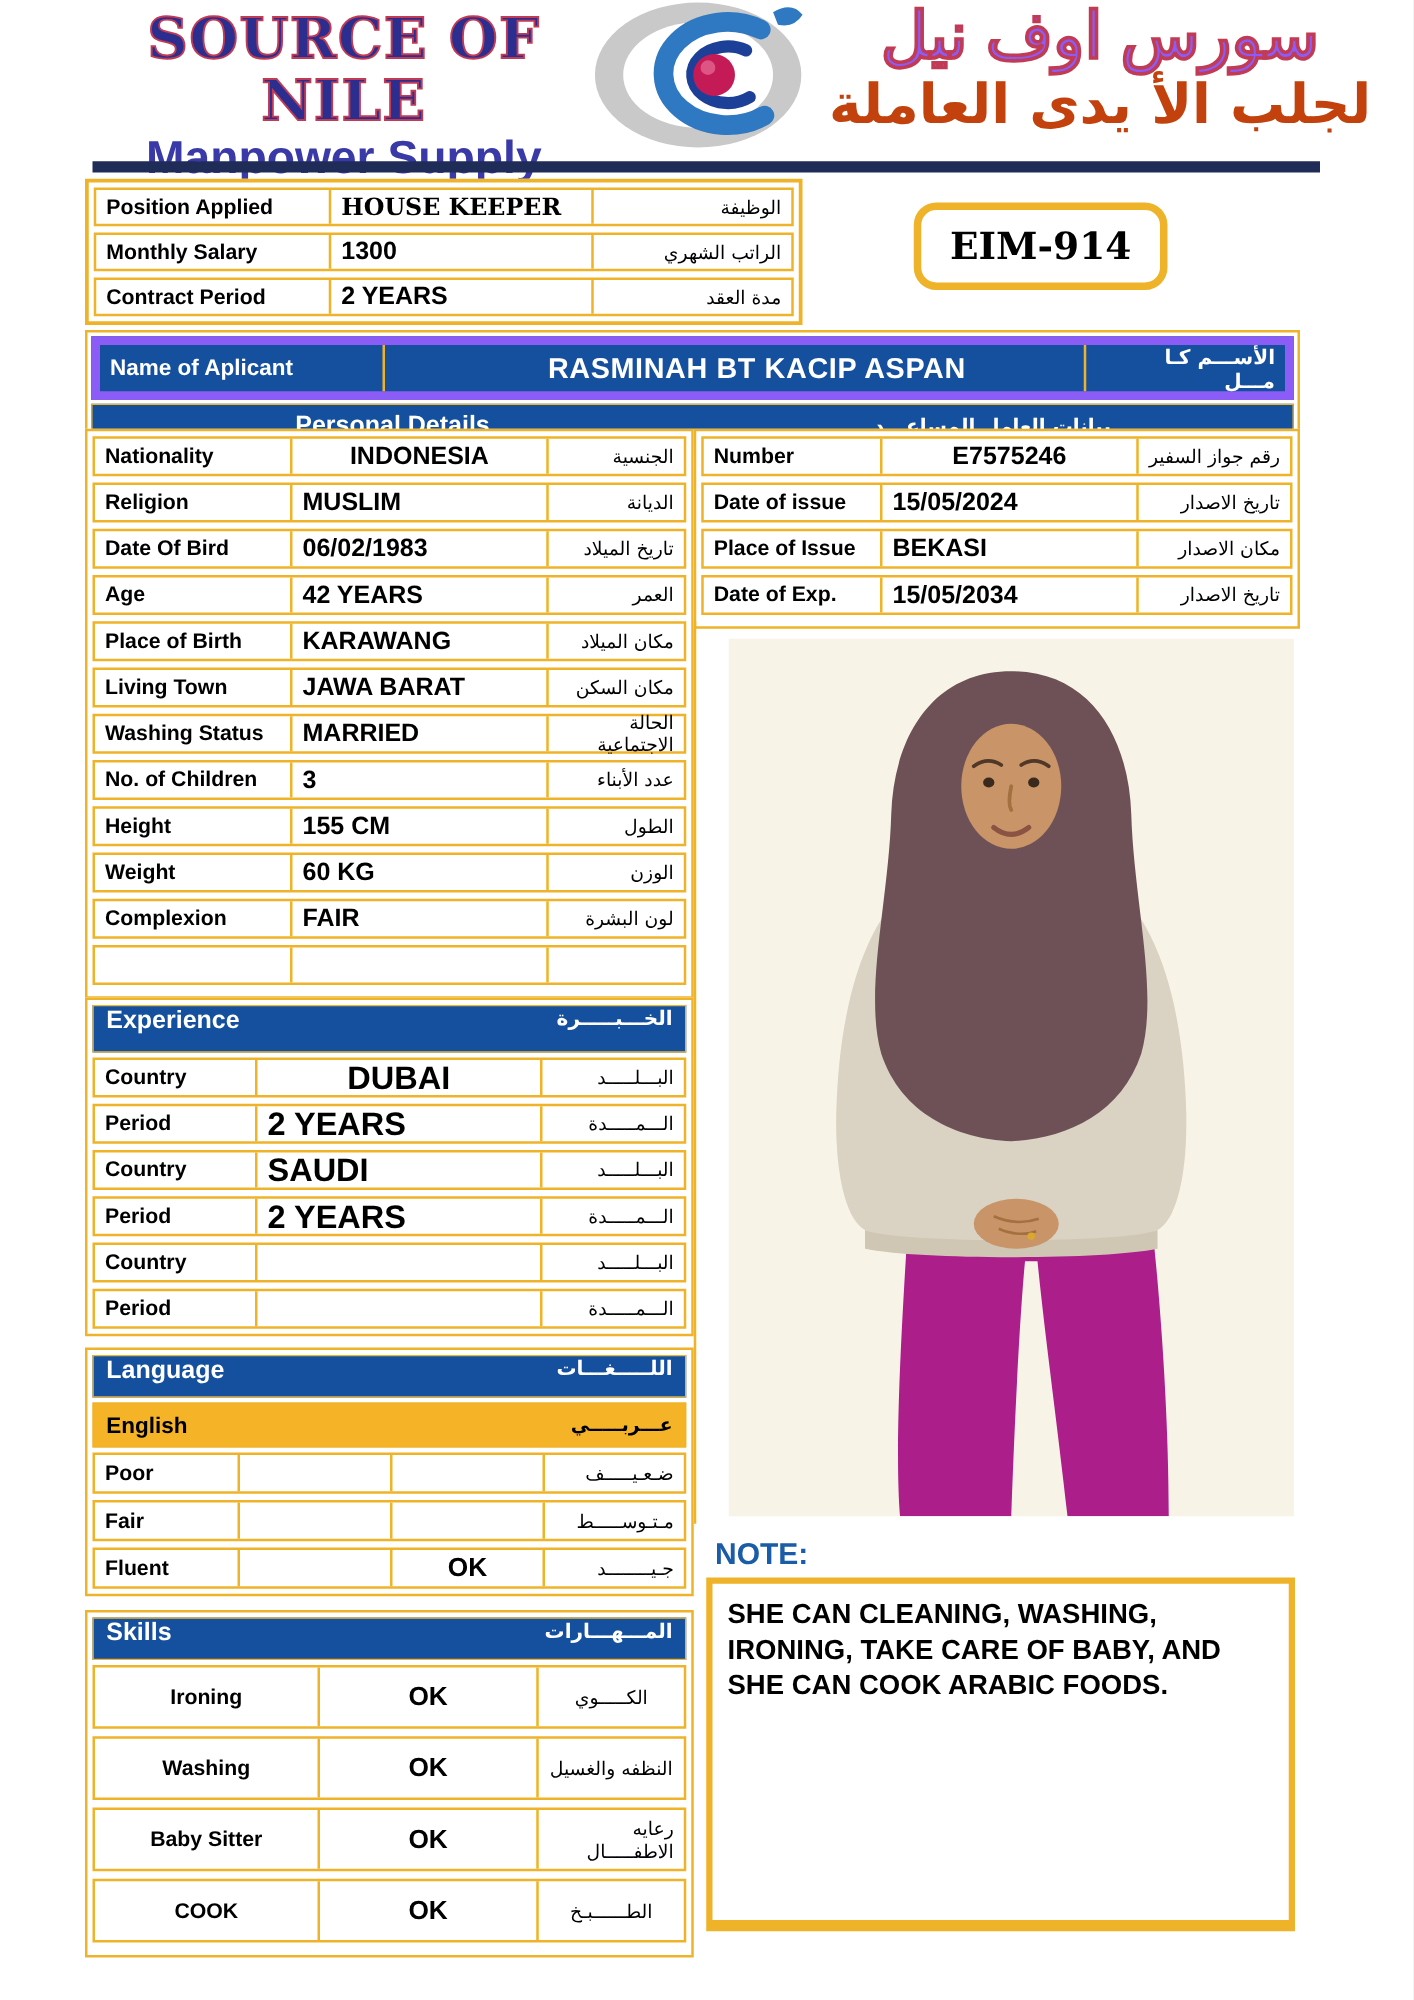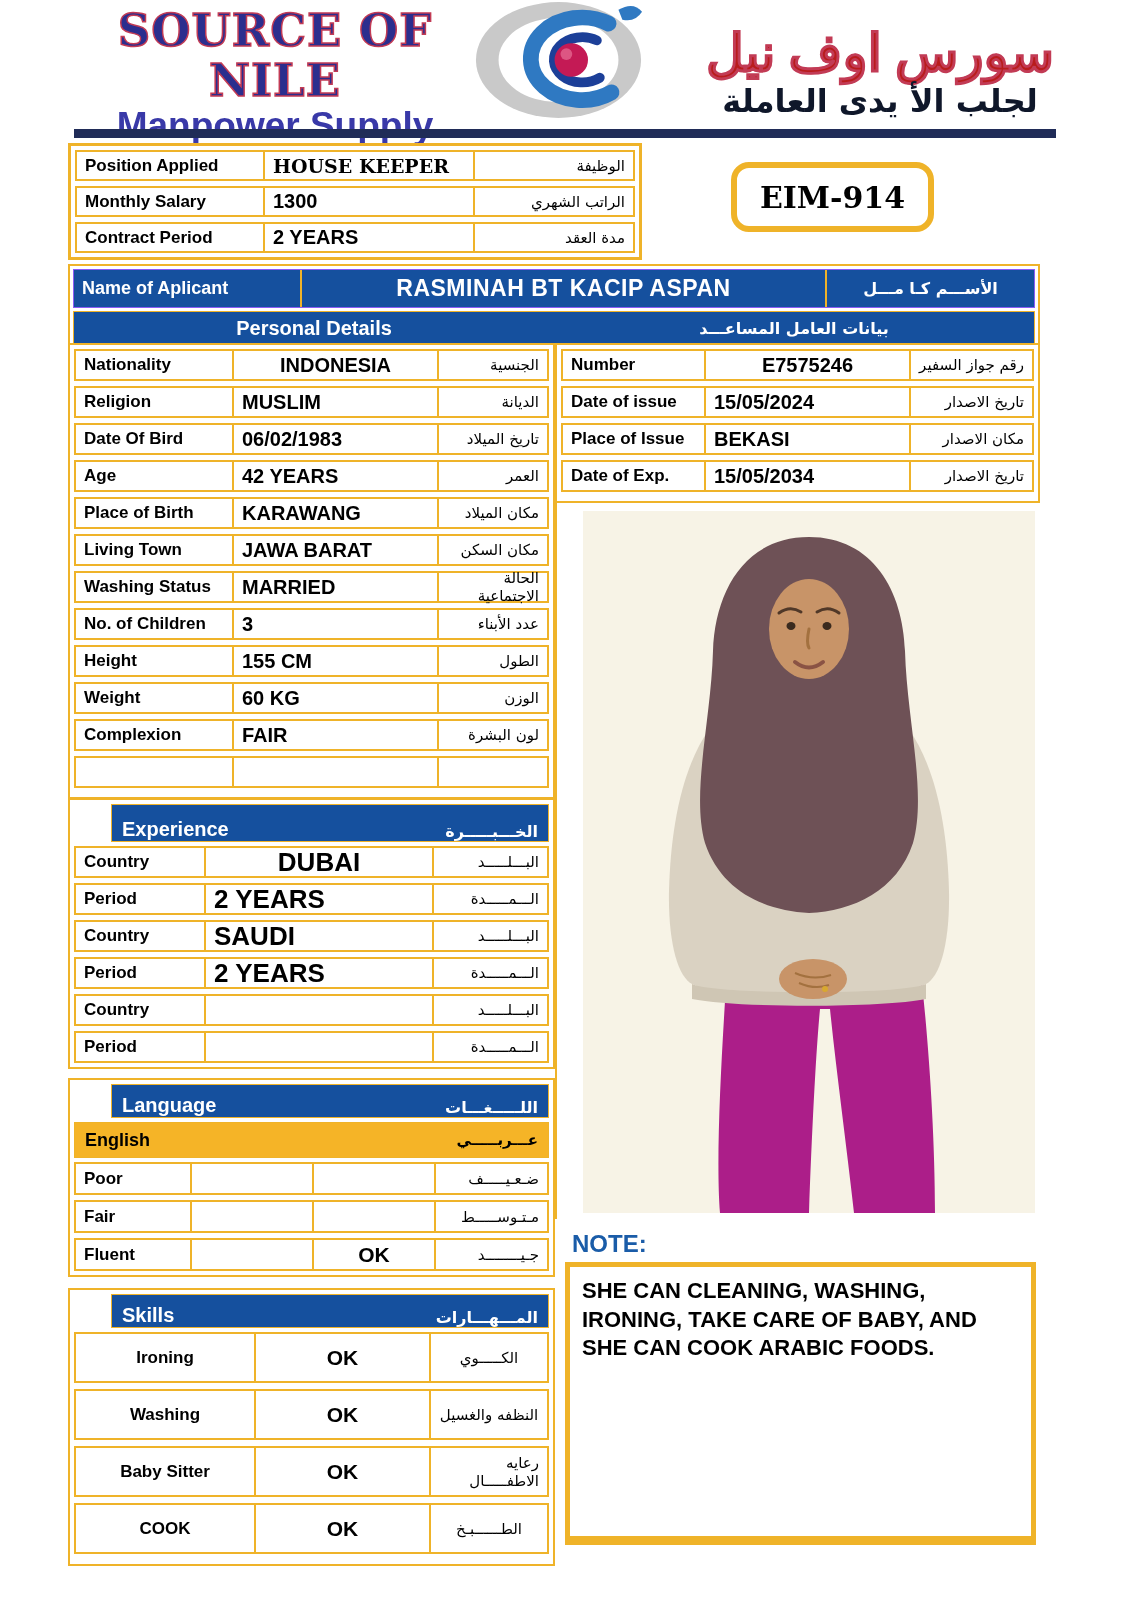--- a/index.html
+++ b/index.html
@@ -11,24 +11,24 @@
   
   .brand-en { position:absolute; left:70px; top:6px; width:410px; text-align:center; }
   .brand-en .l1 {
     font-family:"DejaVu Serif", serif; font-weight:bold; font-size:45px;
     color:#2B2E8E; -webkit-text-stroke:1.5px #C23B55; letter-spacing:1px; line-height:1.1;
   }
   .brand-en .l2 { font-weight:bold; font-size:37px; color:#3939A8; line-height:1.15; }
   .logo-wrap { position:absolute; left:473px; top:0px; }
   .brand-ar { position:absolute; left:650px; top:0px; width:460px; text-align:center; direction:rtl; }
   .brand-ar .l1 {
-    font-family:Liberation Serif, serif; font-weight:bold; font-size:52px;
-    color:#b91c1c; -webkit-text-stroke:1.3px #C23B55; line-height:1.15;margin-top:24px;
+    font-family:Liberation Sans, sans-serif; font-weight:bold; font-size:52px;
+    color:#8b5cf6; -webkit-text-stroke:1.3px #C23B55; line-height:1.15;
   }
-  .brand-ar .l2 { font-family:"DejaVu Sans", sans-serif; font-weight:bold; font-size:32px; color:#0f172a; line-height:1.1; }
+  .brand-ar .l2 { font-family:"DejaVu Sans", sans-serif; font-weight:bold; font-size:44px; color:#c2410c; line-height:1.1; }
   .navy-bar { position:absolute; left:74px; top:129px; width:982px; height:9px; background:#202C58; }
 
   
   .sect { position:absolute; box-sizing:border-box; border:2px solid #EFB329; background:#fff; padding:4px; }
   .row { display:flex; box-sizing:border-box; border:2px solid #EFB329; background:#fff; margin-bottom:5px; align-items:stretch; }
   .row:last-child { margin-bottom:0;justify-content:flex-end; }
   .cell { display:flex; align-items:center; box-sizing:border-box; padding:0 8px; border-right:2px solid #EFB329; }
   .cell:last-child { border-right:none; }
   .lbl  { font-weight:bold; font-size:17px; }
   .val  { font-weight:bold; font-size:20px; }
@@ -45,21 +45,21 @@
   .eim-badge {
     position:absolute; left:731px; top:162px; width:203px; height:70px;
     box-sizing:border-box; border:6px solid #EFB329; border-radius:18px;
     display:flex; align-items:center; justify-content:center;
     font-family:"DejaVu Serif", serif; font-weight:bold; font-size:30px; color:#000; background:#fff;
   }
 
   
   .name-sect { left:68px; top:264px; width:972px; padding:3px; }
   .blue-row { display:flex; background:#15509E; color:#fff; align-items:stretch; }
-  .name-row { height:37px; border:1px solid #8b5cf6; }
+  .name-row { height:37px; border:7px solid #8b5cf6;gap:36px; }
   .name-row .cell { border-right:2px solid #EFB329; }
   .name-row .cell:last-child { border-right:none; }
   .nr-c1 { width:228px; font-weight:bold; font-size:18px; }
   .nr-c2 { width:525px; justify-content:center; font-weight:bold; font-size:23px; letter-spacing:0.5px; }
   .nr-c3 { flex:1; justify-content:center; font-size:16px; font-weight:bold; }
   .pd-band { height:33px; margin-top:3px; border:1px solid #EFB329; }
   .pd-band .half { width:50%; display:flex; align-items:center; justify-content:center; font-weight:bold; }
   .pd-band .en { font-size:20px; }
   .pd-band .arr { font-size:16px; }
 
@@ -75,22 +75,22 @@
   .passport .row { height:32px; margin-bottom:5px; }
   .passport .c1 { width:143px; }
   .passport .c2 { width:205px; }
   .passport .c3 { flex:1; }
 
   
   .photo-col { position:absolute; left:555px; top:497px; width:485px; height:722px; border-left:2px solid #EFB329; box-sizing:border-box; }
   .photo { position:absolute; left:26px; top:14px; width:452px; height:702px; background:#F7F3E6; }
 
   
-  .band { display:flex; justify-content:space-between; align-items:flex-end; background:#15509E; color:#fff;
-          border:1px solid #EFB329; height:36px; padding:0 10px; margin-bottom:4px;margin-left:37px; }
+  .band { display:flex; justify-content:space-between; align-items:flex-start; background:#15509E; color:#fff;
+          border:1px solid #EFB329; height:36px; padding:0 10px; margin-bottom:4px; }
   .band .t  { font-weight:bold; font-size:20px; }
   .band .ta { direction:rtl; font-family:"DejaVu Sans", sans-serif; font-weight:bold; font-size:16px; }
 
   
   .experience { left:68px; top:798px; width:487px; }
   .experience .row { height:32px; }
   .experience .c1 { width:130px; }
   .experience .c2 { width:228px; }
   .experience .c3 { flex:1; }
   .big-val { font-size:26px; }

